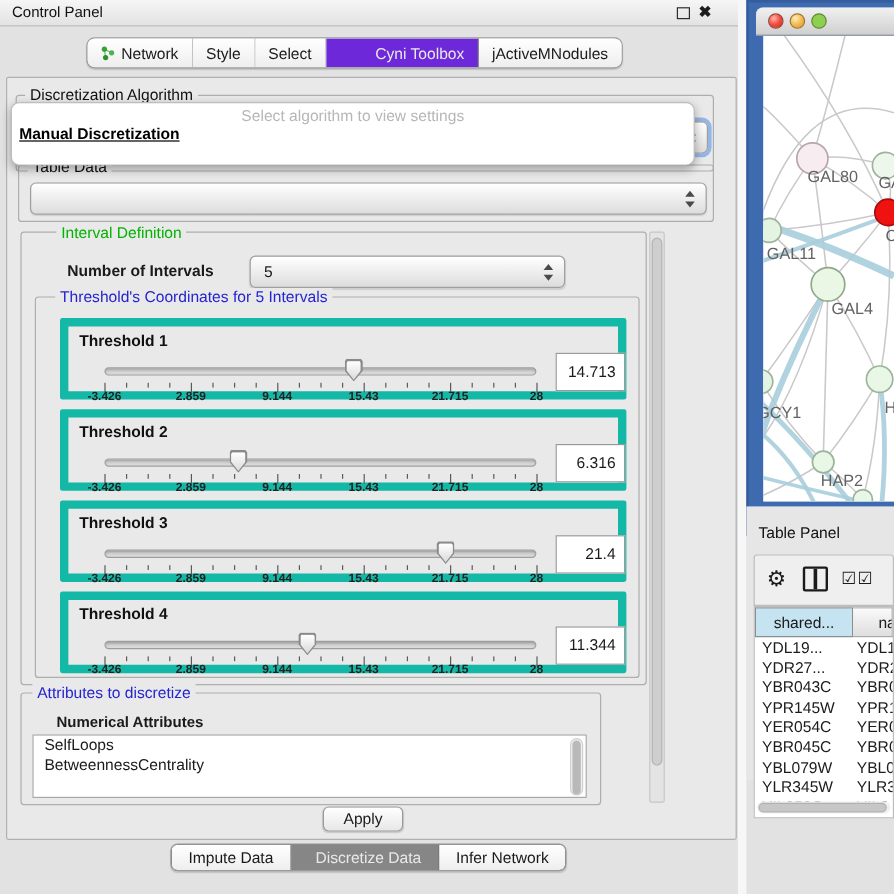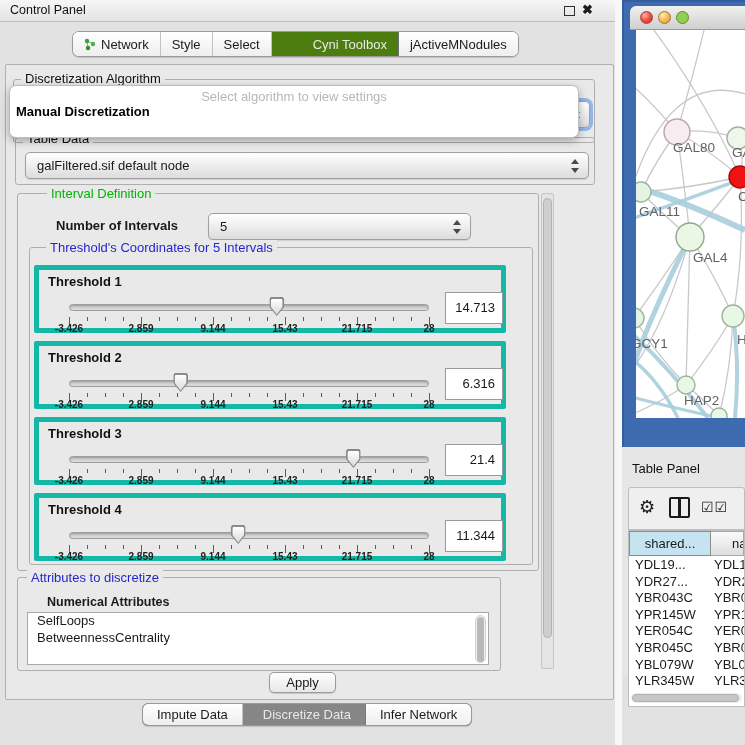--- a/index.html
+++ b/index.html
@@ -14,21 +14,21 @@
   .float-btn{position:absolute;left:564px;top:6px;width:11px;height:10px;border:1.5px solid #2e2e2e;background:transparent;}
   .close-btn{position:absolute;left:582px;top:2px;font-size:13px;font-weight:bold;color:#1c1c1c;}
 
   
   .tabbar{position:absolute;left:72px;top:31px;height:26px;display:flex;
     border:1px solid #9a9a9a;border-radius:7px;overflow:hidden;background:#fff;
     box-shadow:0 1px 1px rgba(0,0,0,.15);}
   .tabbar .tab{display:flex;align-items:center;gap:5px;padding:0 11px;font-size:13px;
     background:linear-gradient(#ffffff,#eeeeee);border-right:1px solid #c3c3c3;white-space:nowrap;}
   .tabbar .tab:last-child{border-right:none;}
-  .tabbar .tab.sel{background:#4d7c0f;color:#e9e9e9;border-right-color:#6f6f6f;padding-left:41px;}
+  .tabbar .tab.sel{background:#6d28d9;color:#e9e9e9;border-right-color:#6f6f6f;padding-left:41px;}
 
   
   .panel{position:absolute;left:5px;top:64px;width:609px;height:636px;
     background:#e9e9e9;border:1px solid #b0b0b0;border-radius:2px;}
   .grp{position:absolute;border:1px solid #aeaeae;border-radius:3px;}
   .grp-title{position:absolute;font-size:13px;background:#e9e9e9;padding:0 4px;white-space:nowrap;z-index:5;}
   .t-black{color:#111;}
   .t-green{color:#00b400;margin-left:20px;}
   .t-blue{color:#2525d0;}
 
@@ -42,24 +42,24 @@
   .spin::after{content:"";position:absolute;left:1px;bottom:1px;border-left:4px solid transparent;
     border-right:4px solid transparent;border-top:5px solid #4a4a4a;}
   .focus-ring{box-shadow:0 0 0 3px rgba(100,155,230,.65);}
 
   
   .popup{position:absolute;left:3px;top:20px;width:570px;height:53px;background:#fff;
     border:1px solid #bdbdbd;border-radius:7px;z-index:50;
     box-shadow:0 3px 8px rgba(0,0,0,.3);overflow:hidden;}
   .popup .hint{text-align:center;font-size:13px;color:#b7b7b7;padding-top:3px;line-height:15px;}
   .popup .opt{font-size:13px;line-height:16px;padding-left:6px;color:#000;}
-  .popup .opt.b{font-weight:bold;}
-
-  
-  .tbox{position:absolute;left:28px;width:472px;height:68px;border:5px solid #14b8a6;border-radius:2px;}
+  .popup .opt.b{font-weight:bold;text-decoration:underline;}
+
+  
+  .tbox{position:absolute;left:44px;width:472px;height:68px;border:7px solid #14b8a6;border-radius:2px;}
   .tbox .tlab{position:absolute;left:9px;top:4px;font-size:13px;font-weight:bold;color:#111;}
   .slider{position:absolute;left:30px;top:26px;width:360px;height:24px;}
   .track{position:absolute;left:0;top:8px;width:100%;height:7px;border-radius:4px;
     background:linear-gradient(#c2c2c2,#dedede);border:1px solid #9e9e9e;
     box-shadow:inset 0 1px 2px rgba(0,0,0,.2);}
   .thumb{position:absolute;top:1px;width:15px;height:19px;transform:translateX(-50%);}
   .thumb::before{content:"";position:absolute;inset:0;background:#8a8a8a;
     clip-path:polygon(10% 0,90% 0,100% 12%,100% 52%,50% 100%,0 52%,0 12%);}
   .thumb::after{content:"";position:absolute;inset:1.5px;background:linear-gradient(#ffffff,#d8d8d8);
     clip-path:polygon(10% 0,90% 0,100% 12%,100% 52%,50% 100%,0 52%,0 12%);}
@@ -99,21 +99,21 @@
   .netframe{position:absolute;left:622px;top:0;width:123px;height:447px;background:#3e6bb0;
     box-shadow:inset 2px 2px 0 #355d9d;}
   .nettitle{position:absolute;left:630px;top:6px;width:115px;height:24px;
     background:linear-gradient(#f1f1f1,#cfcfcf);border-top-left-radius:6px;border-bottom:1px solid #9a9a9a;}
   .light{position:absolute;top:5px;width:13px;height:13px;border-radius:50%;}
   .l-red{left:10px;background:radial-gradient(circle at 35% 30%,#ffb3a8,#ef4e3f 50%,#c92d20);border:1px solid #9d443c;}
   .l-yellow{left:28px;background:radial-gradient(circle at 35% 30%,#ffeebb,#f4ba52 50%,#d89729);border:1px solid #a3772e;}
   .l-green{left:46px;background:radial-gradient(circle at 35% 30%,#dcf5bc,#8ecf4f 50%,#66a52b;);border:1px solid #5d8b33;background-color:#8ecf4f;}
   .netcanvas{position:absolute;left:636px;top:30px;width:109px;height:388px;background:#fff;overflow:hidden;}
 
-  .tp-bar{position:absolute;left:622px;top:447px;width:123px;height:228px;background:#e6e6e6;}
+  .tp-bar{position:absolute;left:622px;top:422px;width:123px;height:228px;background:#e6e6e6;}
   .tp-title{position:absolute;left:10px;top:14px;font-size:13px;color:#111;}
   .tp-toolbar{position:absolute;left:6px;top:40px;width:117px;height:43px;background:#efefef;
     border:1px solid #bdbdbd;border-radius:3px 3px 0 0;}
   .gear{position:absolute;left:10px;top:8px;font-size:18px;color:#1c1c1c;}
   .colsicon{position:absolute;left:40px;top:9px;width:21px;height:21px;border:2.5px solid #1a1a1a;border-radius:2px;}
   .colsicon::before{content:"";position:absolute;left:7px;top:0;bottom:0;width:2.5px;background:#1a1a1a;}
   .checks{position:absolute;left:72px;top:11px;font-size:14px;color:#1c1c1c;letter-spacing:1px;white-space:nowrap;}
   .tp-table{position:absolute;left:6px;top:83px;width:117px;height:177px;background:#fff;
     border:1px solid #bdbdbd;overflow:hidden;}
   .thead{position:absolute;left:0;top:0;width:100%;height:25px;display:flex;}
@@ -178,21 +178,20 @@
       </div>
 
     <div class="popup">
       <div class="hint">Select algorithm to view settings</div>
       <div class="opt b">Manual Discretization</div>
     </div>
 
     <div class="grp" style="left:9px;top:72px;width:580px;height:48px;"></div>
     <div class="grp-title t-black" style="left:17px;top:66px;z-index:1;">Table Data</div>
     <div class="combo" style="left:19px;top:87px;width:564px;">
-      <span>galFiltered.sif default node</span>
       <span class="spin"></span>
     </div>
 
     <div class="grp" style="left:11px;top:128px;width:522px;height:378px;"></div>
     <div class="grp-title t-green" style="left:21px;top:121px;">Interval Definition</div>
 
     <div style="position:absolute;left:50px;top:153px;font-size:13px;font-weight:bold;">Number of Intervals</div>
     <div class="combo" style="left:202px;top:148px;width:263px;">
       <span>5</span>
       <span class="spin"></span>

